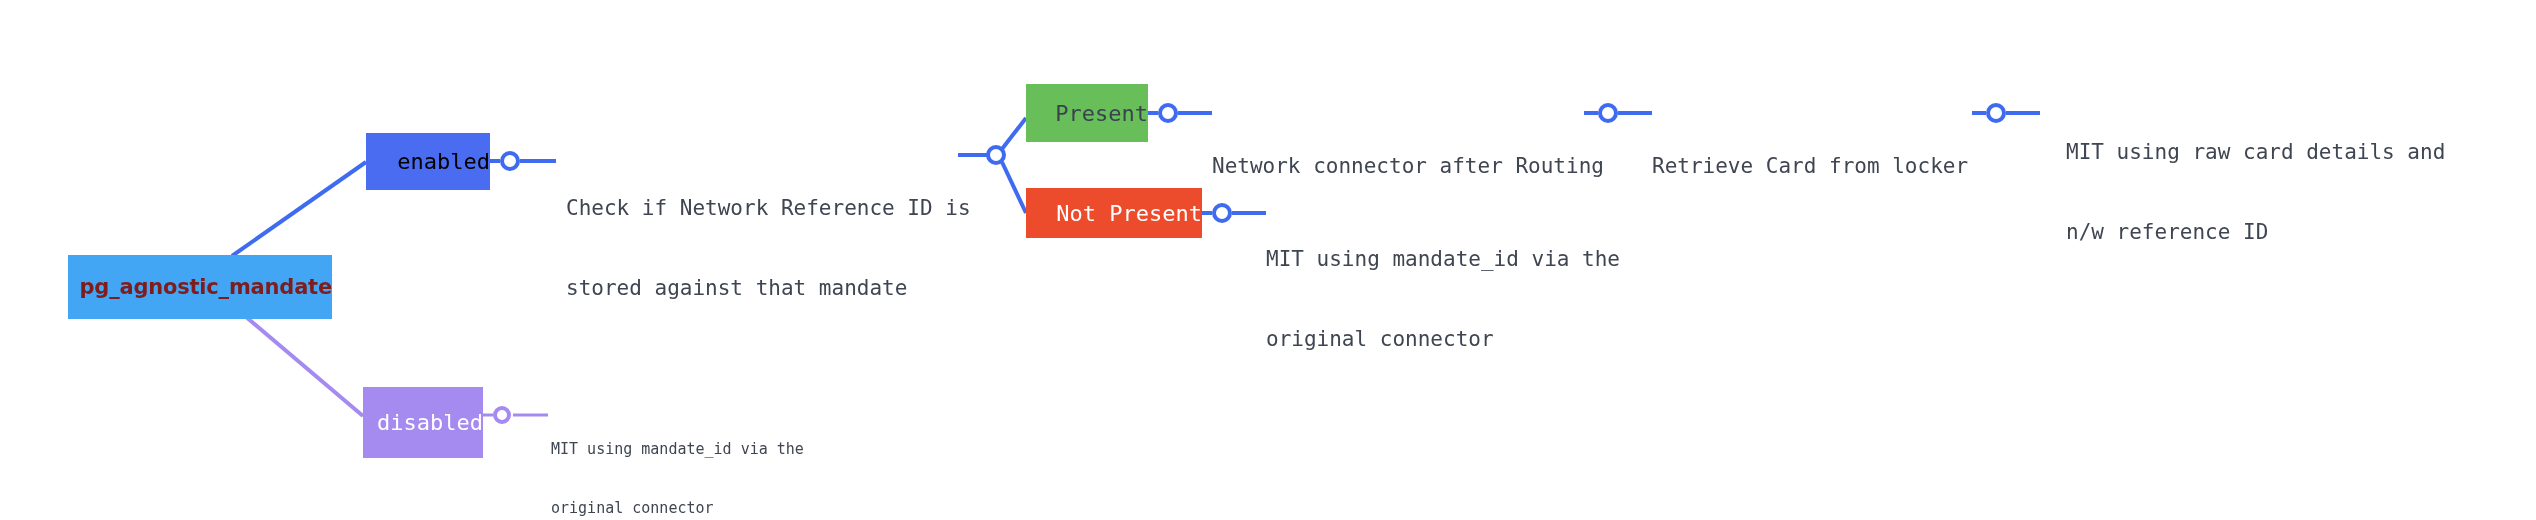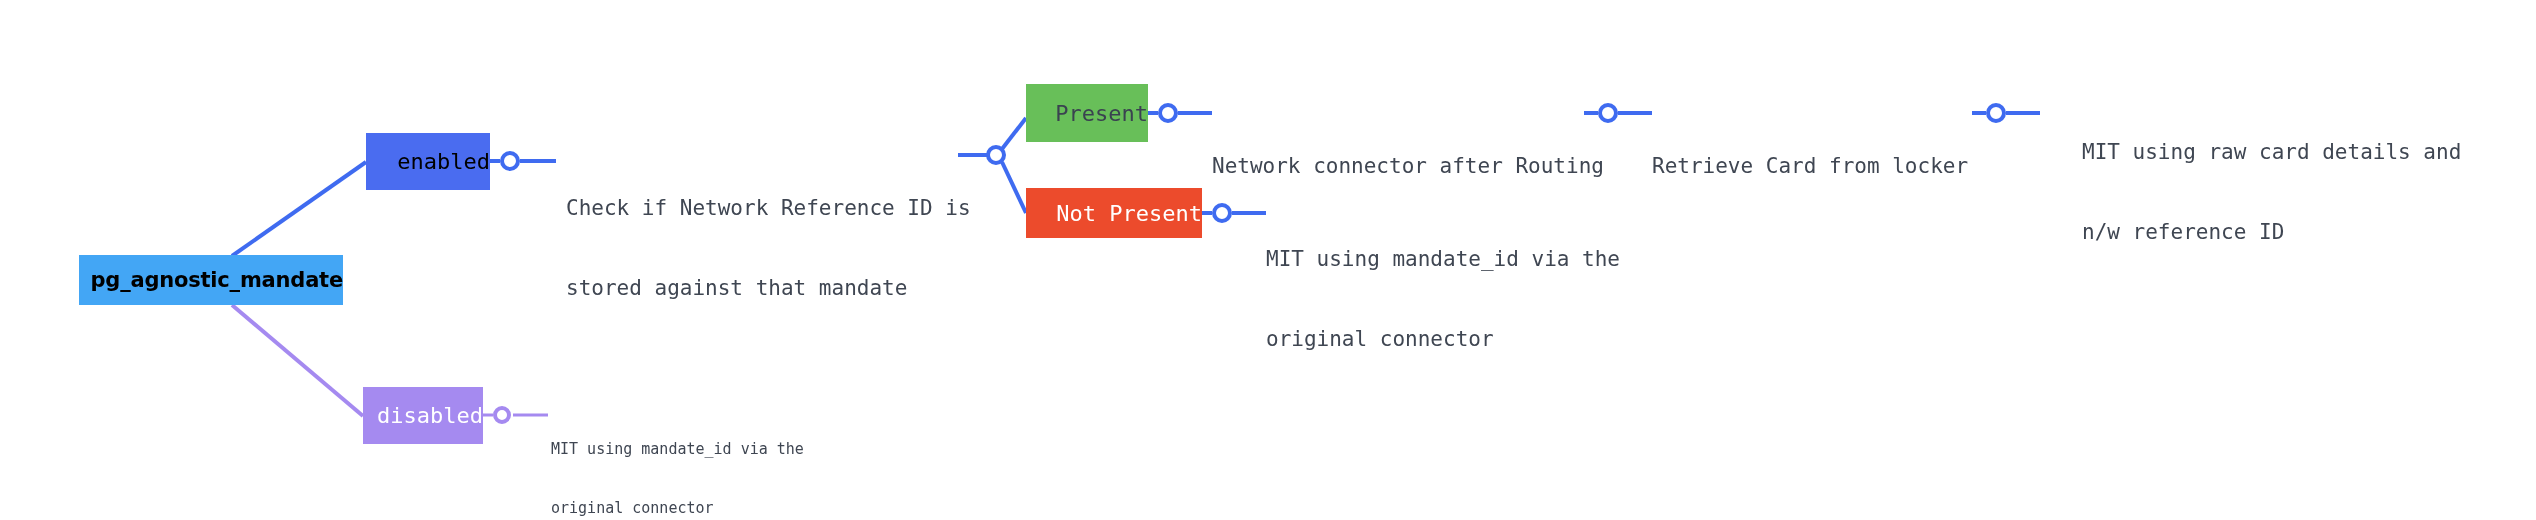--- a/index.html
+++ b/index.html
@@ -38,45 +38,44 @@
     align-items: center;
     justify-content: flex-end;
     box-sizing: border-box;
     white-space: nowrap;
   }
 
   .node-root {
     left: 68px;
     top: 255px;
     width: 264px;
-    height: 50px;
+    height: 64px;
     background: #43a6f5;
-    color: #000000;
+    color: #7f1d1d;
     font-family: "DejaVu Sans", "Liberation Sans", sans-serif;
     font-weight: bold;
     font-size: 21px;
     letter-spacing: -0.2px;
-    margin-left: 11px;
   }
 
   .node-enabled {
     left: 366px;
     top: 133px;
     width: 124px;
     height: 57px;
     background: #4a6cf0;
     color: #000000;
     font-size: 22px;
   }
 
   .node-disabled {
     left: 363px;
     top: 387px;
     width: 120px;
-    height: 57px;
+    height: 71px;
     background: #a58af0;
     color: #ffffff;
     font-size: 22px;
   }
 
   .node-present {
     left: 1026px;
     top: 84px;
     width: 122px;
     height: 58px;
@@ -186,21 +185,21 @@
   </div>
 
   <div class="leaf" style="left:1212px;top:99px;">
     <div>Network connector after Routing</div>
   </div>
 
   <div class="leaf" style="left:1652px;top:99px;">
     <div>Retrieve Card from locker</div>
   </div>
 
-  <div class="leaf" style="left:2066px;top:85px;margin-left:16px;">
+  <div class="leaf" style="left:2066px;top:85px;">
     <div>MIT using raw card details and</div>
     <div>n/w reference ID</div>
   </div>
 
   <div class="leaf" style="left:1266px;top:192px;">
     <div>MIT using mandate_id via the</div>
     <div>original connector</div>
   </div>
 
   <div class="leaf leaf-small" style="left:551px;top:400px;">

